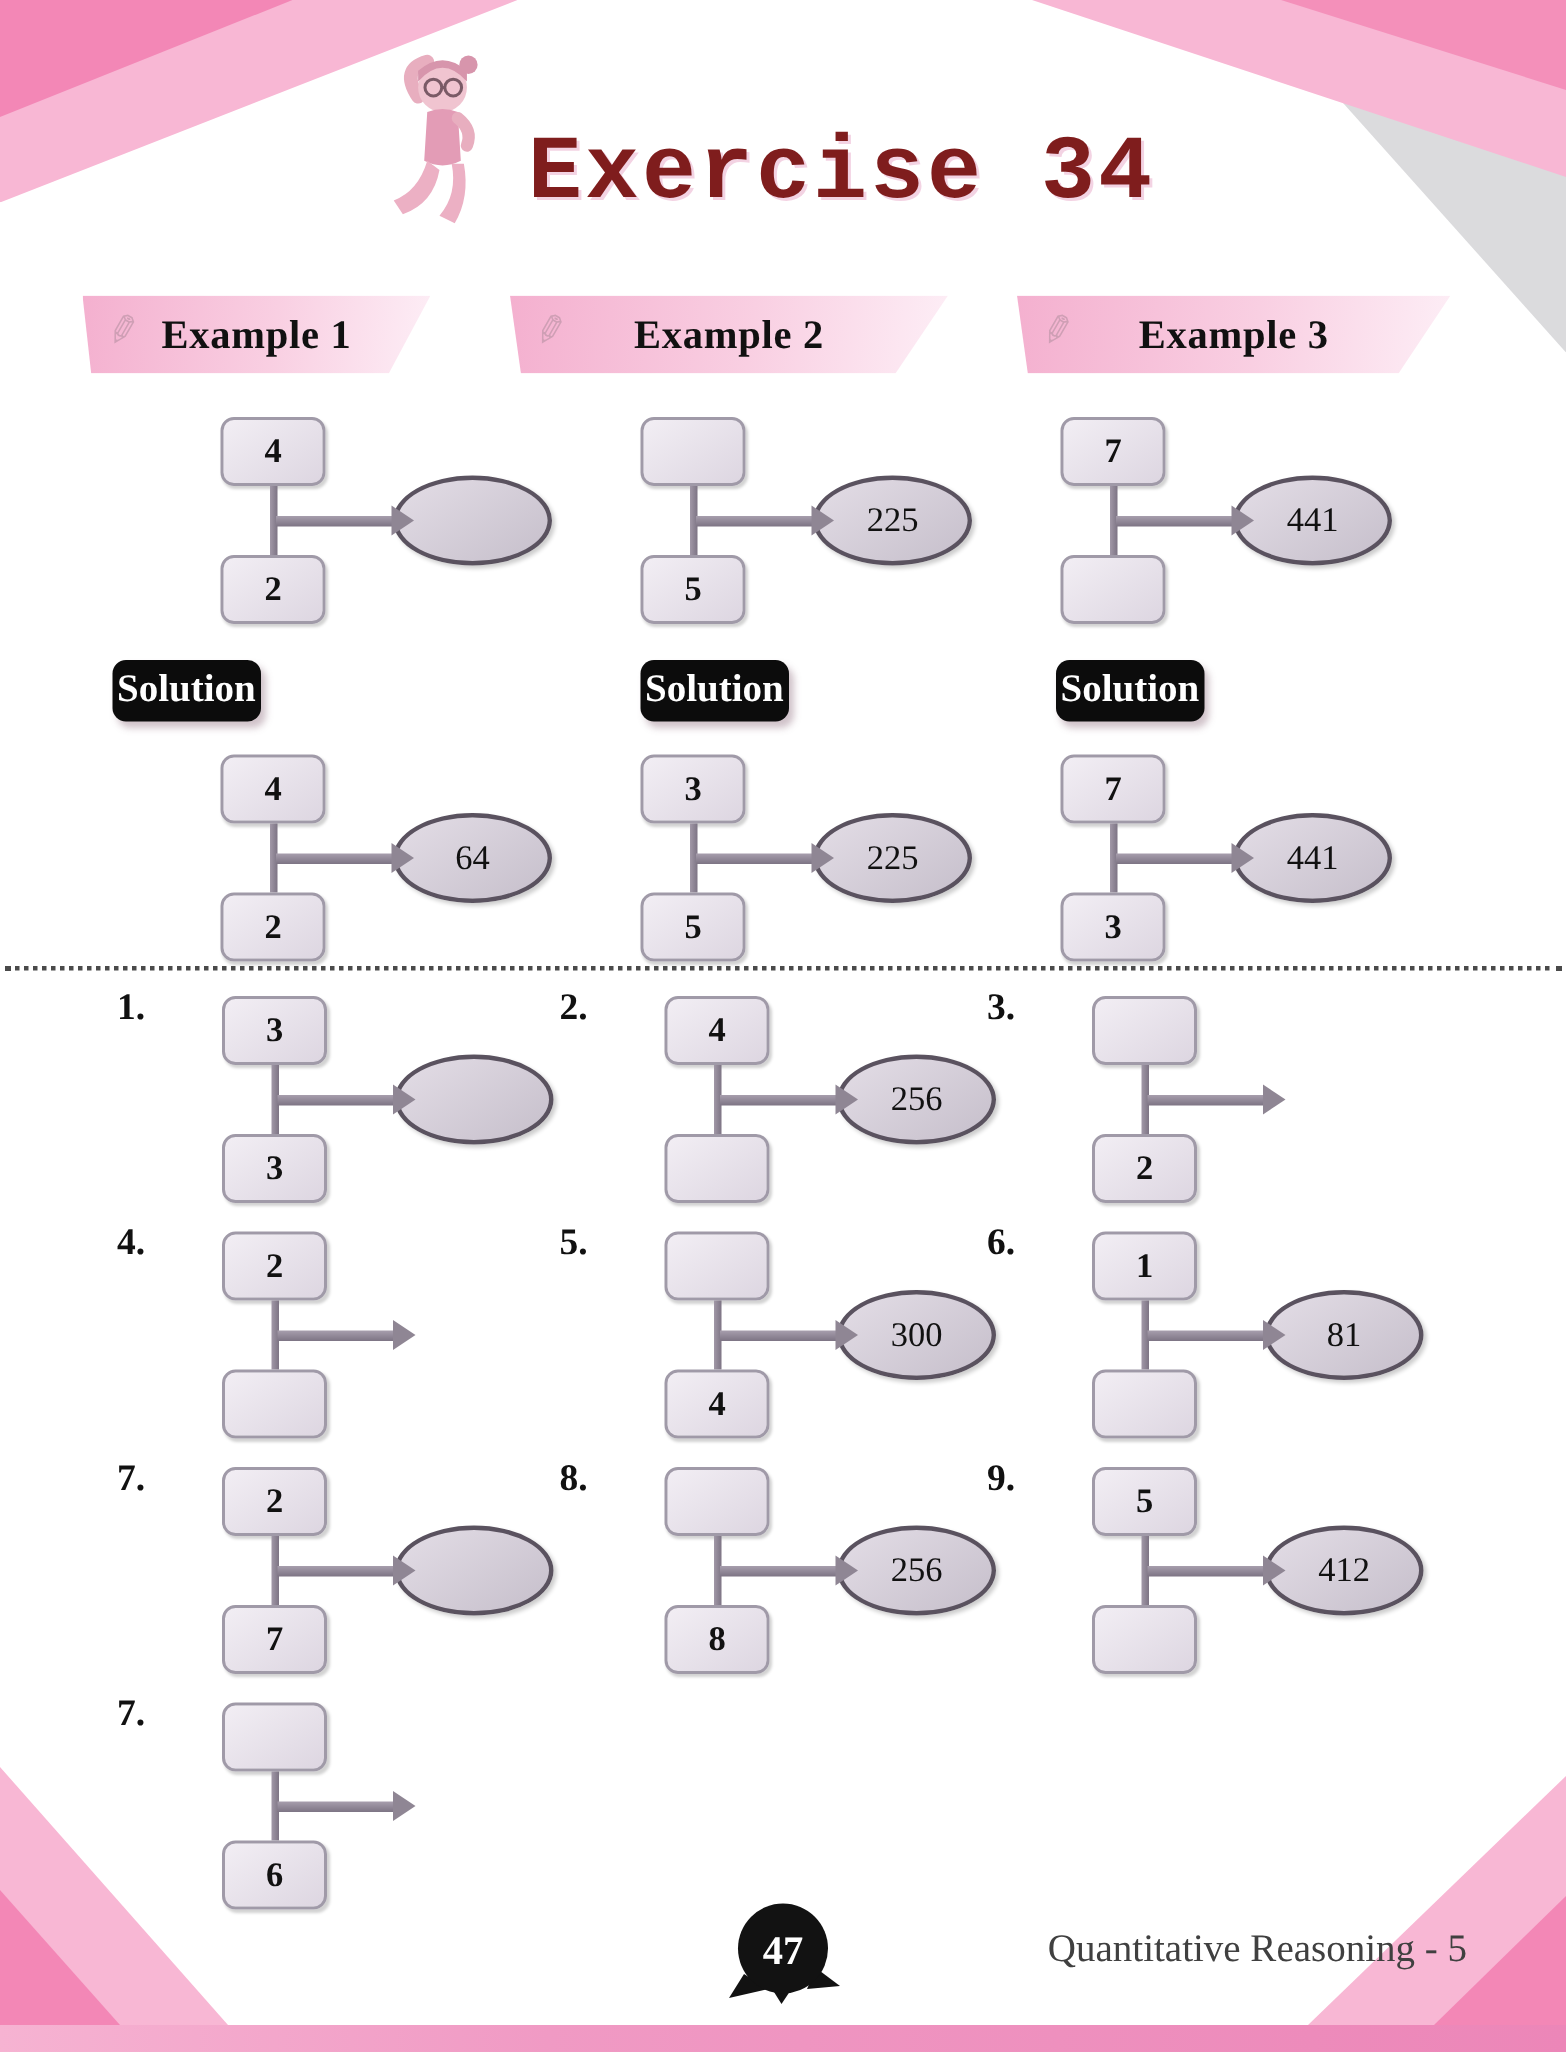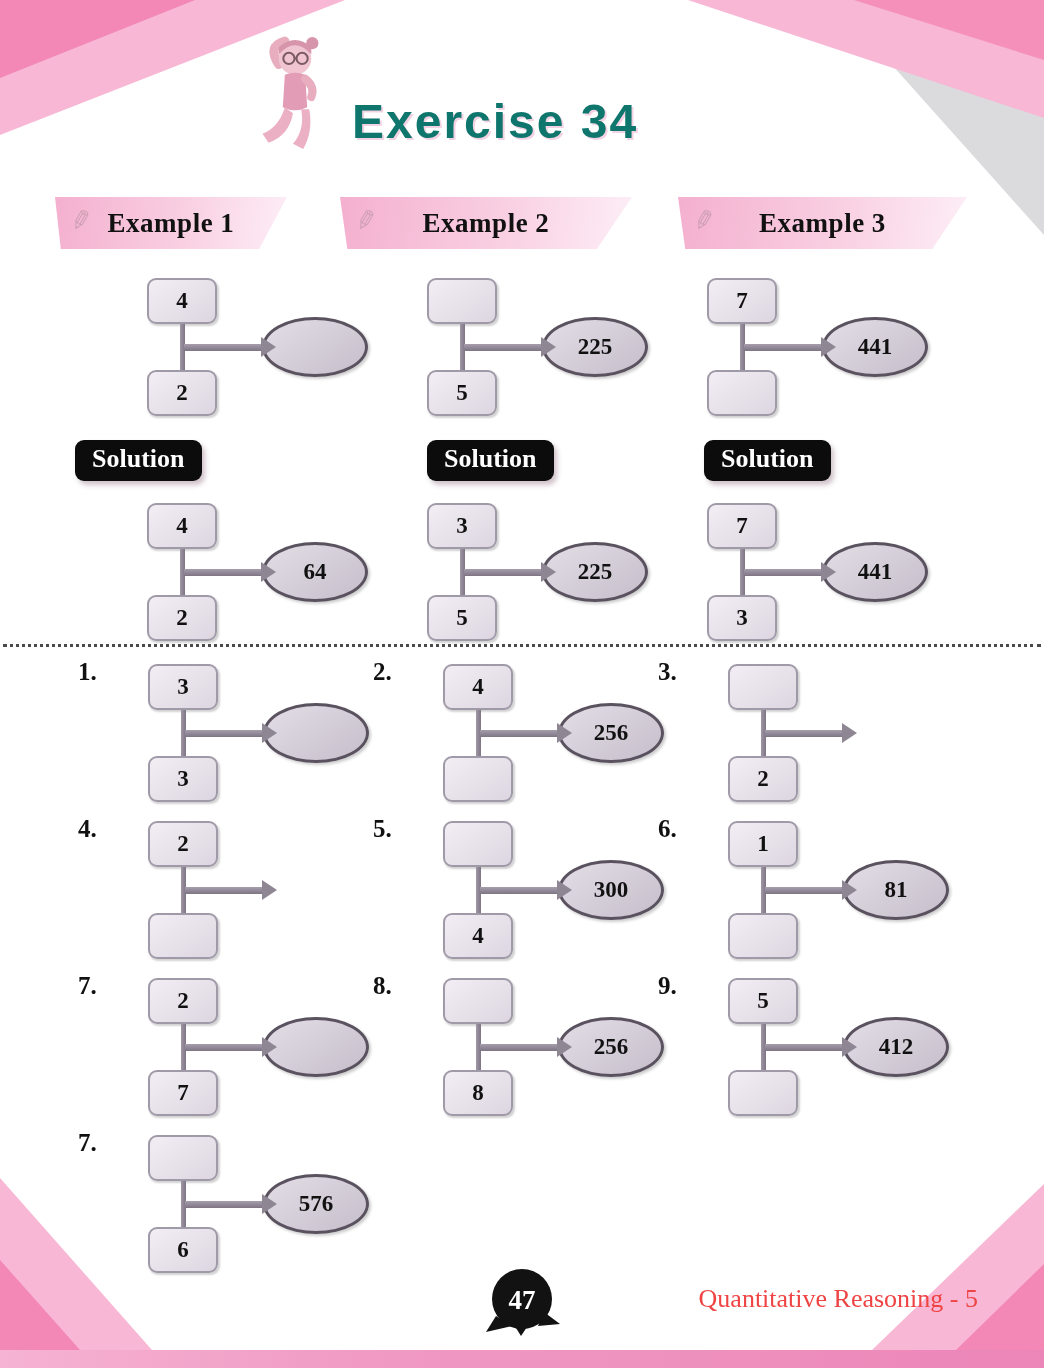--- a/index.html
+++ b/index.html
@@ -14,21 +14,21 @@
   #tl1{left:0;top:0;width:345px;height:135px;background:#f8b7d4;clip-path:polygon(0 0,100% 0,0 100%);}
   #tl2{left:0;top:0;width:195px;height:78px;background:#f387b6;clip-path:polygon(0 0,100% 0,0 100%);}
   #bl1{left:0;bottom:18px;width:152px;height:172px;background:#f8b7d4;clip-path:polygon(0 0,0 100%,100% 100%);}
   #bl2{left:0;bottom:18px;width:80px;height:90px;background:#f387b6;clip-path:polygon(0 0,0 100%,100% 100%);}
   #br1{right:0;bottom:18px;width:172px;height:166px;background:#f8b7d4;clip-path:polygon(100% 0,0 100%,100% 100%);}
   #br2{right:0;bottom:18px;width:88px;height:86px;background:#f387b6;clip-path:polygon(100% 0,0 100%,100% 100%);}
   #bbar{left:0;bottom:0;width:100%;height:18px;background:linear-gradient(90deg,#f6b3d2 0%,#f09ac4 35%,#ec86b8 100%);}
 
   
   #hdr{position:absolute;left:248px;top:34px;display:flex;align-items:flex-end;gap:12px;}
-  #title{font-family:Liberation Sans, sans-serif;font-size:48px;font-weight:800;color:#0f766e;
+  #title{font-family:Liberation Mono, monospace;font-size:60px;font-weight:800;color:#7f1d1d;
          letter-spacing:2px;line-height:1;padding-bottom:10px;text-shadow:2px 2px 0 rgba(190,10,100,.18);}
 
   
   .banner{position:absolute;top:197px;height:52px;display:flex;align-items:center;justify-content:center;
           font-size:27px;font-weight:bold;letter-spacing:.5px;
           background:linear-gradient(97deg,#f4b0cf 0%,#f9cfe2 55%,#fdeef6 100%);
           clip-path:polygon(0 0,100% 0,88% 100%,2.5% 100%);}
   #b1{left:55px;width:232px;} #b2{left:340px;width:292px;} #b3{left:678px;width:289px;}
   .pencil{position:absolute;left:14px;top:8px;font-size:26px;color:#cf9fb5;
           transform:rotate(75deg);font-family:"DejaVu Sans",sans-serif;}
@@ -39,45 +39,45 @@
   .nbox{width:66px;height:42px;border:2px solid #a09aa8;border-radius:9px;flex:none;
         background:linear-gradient(145deg,#f2eef4,#ddd6e1);display:flex;align-items:center;justify-content:center;
         font-size:23px;font-weight:bold;box-shadow:1.5px 2px 2px rgba(0,0,0,.18);}
   .vline{width:5px;height:46px;background:linear-gradient(90deg,#a198a7,#7d7484);}
   .harrow{width:78px;height:7px;margin-left:-33px;flex:none;position:relative;
           background:linear-gradient(#a79ead,#7d7484);}
   .harrow::after{content:"";position:absolute;right:-14px;top:50%;transform:translateY(-50%);
           border:10px solid transparent;border-left:15px solid #8f8694;border-right:0;}
   .oval{width:100px;height:54px;border:3px solid #5a525f;border-radius:50%;flex:none;
         background:linear-gradient(145deg,#e3dde6,#c6bfcb);display:flex;align-items:center;justify-content:center;
-        font-size:23px;font-weight:bold;box-shadow:2px 2px 3px rgba(0,0,0,.2);}
+        font-size:23px;font-weight:normal;box-shadow:2px 2px 3px rgba(0,0,0,.2);}
 
   
   .ex-col{position:absolute;top:268px;width:312px;}
   #ex1{left:70px;} #ex2{left:350px;} #ex3{left:630px;}
   .ex-col .diagram{margin-left:77px;}
   .ex-col .diagram.first{margin-top:10px;}
   .sol{display:inline-block;background:#0c0c0c;color:#fff;font-size:26px;font-weight:bold;
-       border-radius:9px;padding:4px 17px 7px;margin:24px 0 22px;
+       border-radius:9px;padding:4px 3px 7px;margin:24px 0 22px;
        box-shadow:3px 4px 5px rgba(120,80,100,.35);}
   #ex1 .sol{margin-left:5px;} #ex2 .sol{margin-left:77px;} #ex3 .sol{margin-left:74px;}
 
   
   #dots{position:absolute;top:644px;left:3px;right:3px;border-top:3px dotted #4a4a4a;}
 
   
   .problems{position:absolute;left:70px;top:658px;display:grid;
             grid-template-columns:295px 285px 300px;grid-auto-rows:157px;}
   .prob{display:flex;align-items:flex-start;}
   .pnum{min-width:46px;padding-left:8px;font-size:25px;font-weight:bold;}
   .prob .diagram{margin-left:24px;margin-top:6px;}
 
   
   #burst{position:absolute;left:486px;top:1268px;}
-  #book{position:absolute;right:66px;top:1284px;font-size:26px;color:#ef4444;}
+  #book{position:absolute;right:66px;top:1284px;font-size:26px;color:#404040;}
 </style>
 </head>
 <body>
 
 <div class="page">
 
   <div class="deco" id="tr-gray"></div>
   <div class="deco" id="tr1"></div>
   <div class="deco" id="tr2"></div>
   <div class="deco" id="tl1"></div>
@@ -305,21 +305,20 @@
 
     <div class="prob">
       <span class="pnum">7.</span>
       <div class="diagram">
         <div class="stack">
           <div class="nbox"></div>
           <div class="vline"></div>
           <div class="nbox">6</div>
         </div>
         <div class="harrow"></div>
-        <div class="oval">576</div>
       </div>
     </div>
 
   </div>
 
   <svg id="burst" viewBox="0 0 74 68" width="74" height="68">
     <polygon points="10,48 0,64 26,58" fill="#121212"></polygon>
     <polygon points="58,44 74,56 52,58" fill="#121212"></polygon>
     <polygon points="30,60 35,68 41,59" fill="#121212"></polygon>
     <circle cx="36" cy="31" r="30" fill="#121212"></circle>

